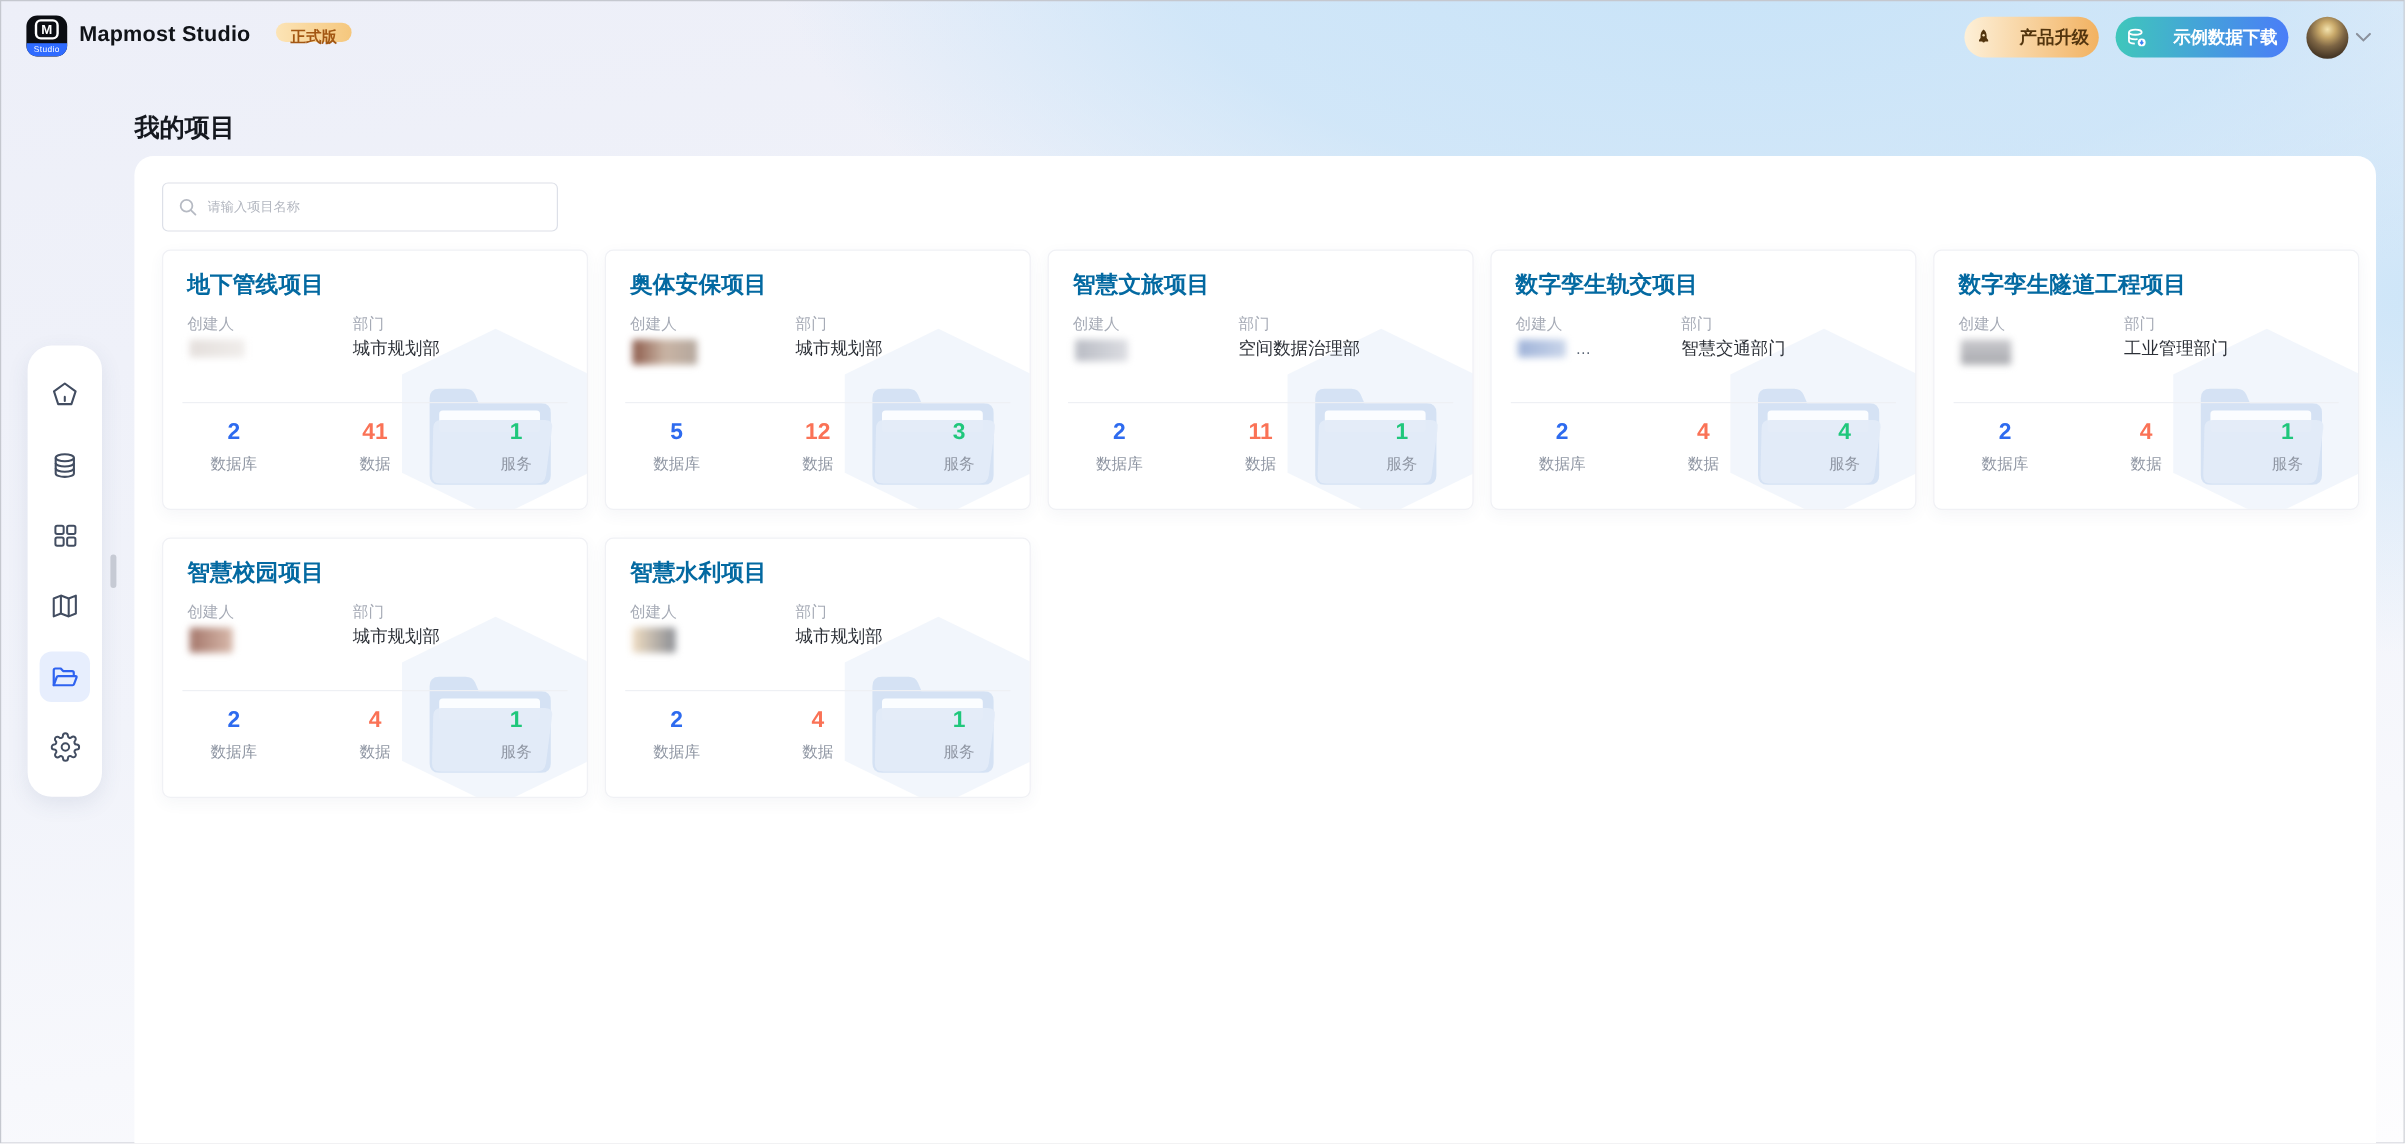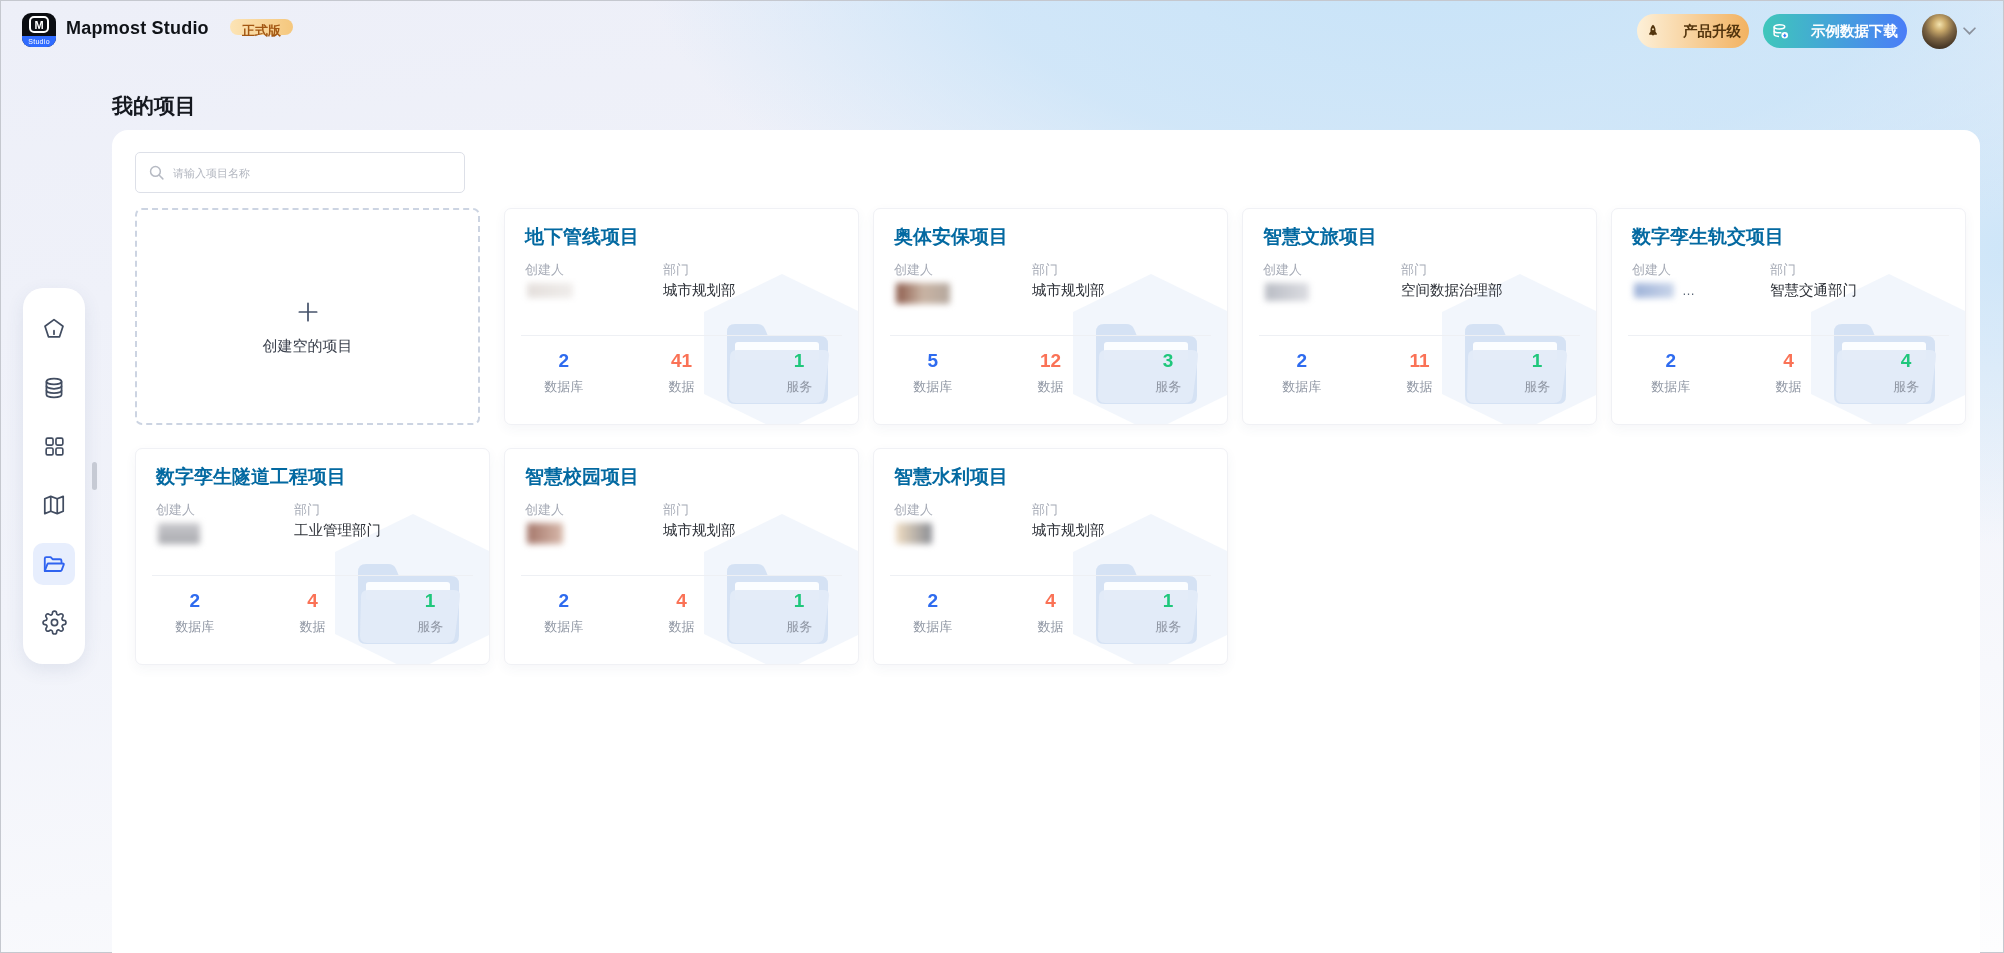--- a/index.html
+++ b/index.html
@@ -120,28 +120,20 @@
         <svg width="17" height="17" viewBox="0 0 16 16" fill="none" stroke="#b6bac3" stroke-width="1.4" stroke-linecap="round">
             <circle cx="7" cy="7" r="4.6"></circle>
             <path d="M10.6 10.6 14 14"></path>
           </svg>
       </span>
       <input value="" placeholder="请输入项目名称" style="">
     </div>
 
     <div class="grid">
 
-      <div class="card-create">
-        <span class="plus">
-          <svg width="26" height="26" viewBox="0 0 24 24" fill="none" stroke="currentColor" stroke-width="1.6" stroke-linecap="round">
-              <path d="M12 4v16M4 12h16"></path>
-            </svg>
-        </span>
-        <span class="lbl">创建空的项目</span>
-      </div>
 
       <div class="card">
         <svg class="watermark" width="200" height="160" viewBox="0 0 200 160">
           <polygon points="118,2 196,40 196,122 118,160 40,122 40,40" fill="#e6eef9" opacity="0.5"></polygon>
           <g transform="translate(55,42)">
             <path d="M8,18 q0,-8 8,-8 h22 q6,0 8,5 l3,7 h52 q8,0 8,8 v52 q0,8 -8,8 h-85 q-8,0 -8,-8 z" fill="#d2e0f3" opacity="0.9"></path>
             <rect x="16" y="28" width="84" height="18" rx="3" fill="#fbfdff"></rect>
             <path d="M11,36 h93 q7,0 6,7 l-5,39 q-1,7 -8,7 h-80 q-7,0 -7,-7 l1,-39 q0,-7 7,-7 z" fill="#e3ebf8" opacity="0.95"></path>
           </g>
         </svg>

